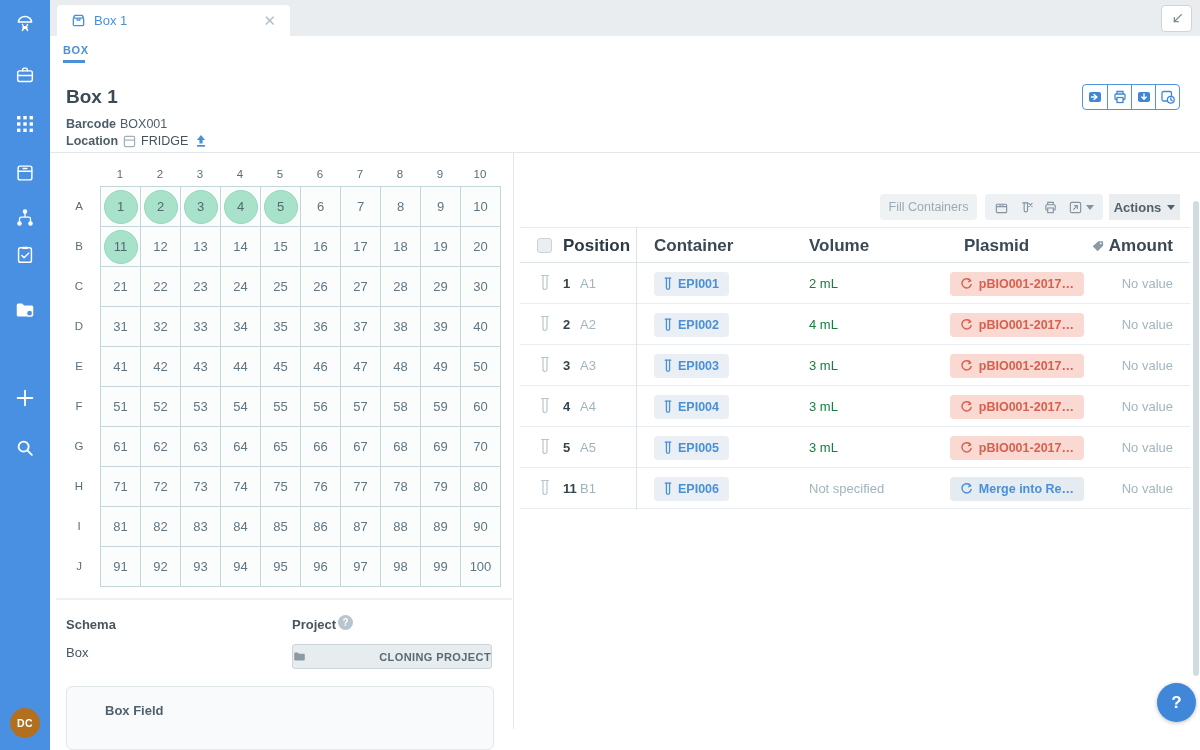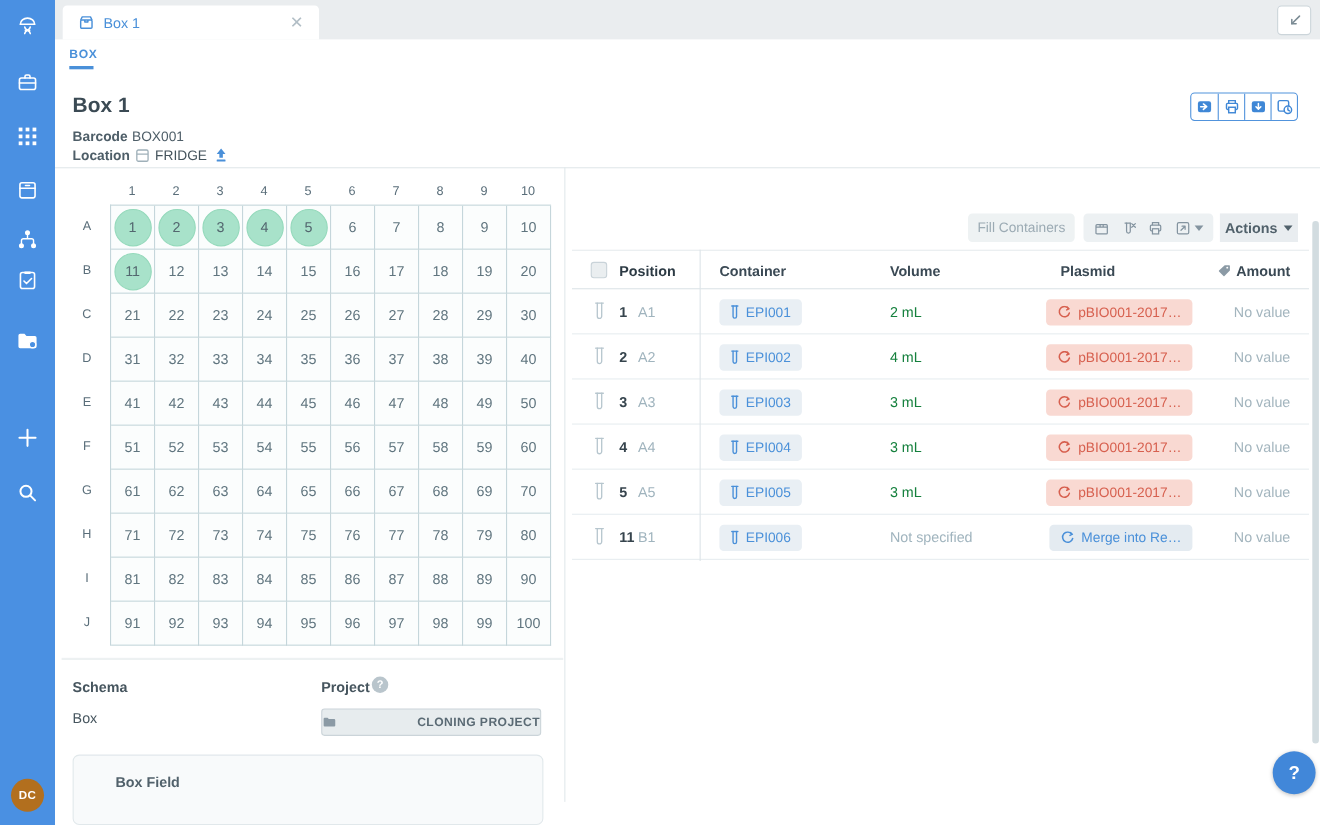--- a/index.html
+++ b/index.html
@@ -95,39 +95,39 @@
   .btn-actions { position:absolute; left:595px; top:0; width:71px; height:26px; background:#e9edf0;
               border-radius:0; color:#51616b; font-size:13px; font-weight:600; display:flex;
               align-items:center; justify-content:center; gap:6px; cursor:pointer; }
   .caret { width:0; height:0; border-left:4px solid transparent; border-right:4px solid transparent;
            border-top:5px solid currentColor; display:inline-block; }
 
   .ttable { position:absolute; left:6px; top:59px; width:670px; }
   .thead { position:relative; height:36px; border-top:1px solid #e6ebee; border-bottom:1px solid #dde4e8; }
   .thead .chk, .trow .chk-sp { position:absolute; left:17px; top:10px; }
   .chk { width:15px; height:15px; background:#eaeef0; border:1px solid #c9d3d9; border-radius:3px; cursor:pointer; }
-  .th { position:absolute; top:0; height:36px; display:flex; align-items:center; font-size:13px;
+  .th { position:absolute; top:0; height:36px; display:flex; align-items:center; font-size:17px;
         font-weight:600; color:#3a4954; }
   .th-position { left:43px; font-weight:bold; color:#2c3a44; }
   .th-container { left:134px; }
   .th-volume { left:289px; }
   .th-plasmid { left:444px; }
   .th-amount { right:17px; gap:5px; color:#3a4954; }
   .col-div { position:absolute; left:116px; top:0; width:1px; height:283px; background:#dde4e8; }
 
   .trow { position:relative; height:41px; border-bottom:1px solid #e7edf0; cursor:pointer; }
   .trow .tube-ic { position:absolute; left:20px; top:11px; color:#b7c6ce; }
   .trow .pos { position:absolute; left:43px; top:13px; font-size:13px; font-weight:600; color:#36444d; width:15px; }
   .trow .well { position:absolute; left:60px; top:13px; font-size:13px; color:#a0b4be; }
   .trow .vol { position:absolute; left:289px; top:13px; font-size:13px; color:#15803d; }
   .trow .vol.muted { color:#a0b4be; }
   .trow .amount { position:absolute; right:17px; top:13px; font-size:13px; color:#a3b5be; }
   .chip { position:absolute; top:9px; height:24px; border-radius:4px; display:flex; align-items:center;
           gap:6px; padding:0 10px; font-size:12.5px; white-space:nowrap; }
-  .chip b { font-weight:400; }
+  .chip b { font-weight:700; }
   .chip-container { left:134px; background:#e9eff4; color:#4a90d9; }
   .chip-plasmid { right:106px; }
   .chip-plasmid.danger { background:#f9d9d2; color:#d7604f; }
   .chip-plasmid.info { background:#e4ebf1; color:#4a90d9; }
 
   .scrolltrack { position:absolute; left:679px; top:33px; width:6px; height:475px; background:#d2dce0;
                  border-radius:3px; }
 
   
   .statusbar { position:absolute; left:50px; top:729px; width:1150px; height:21px;

